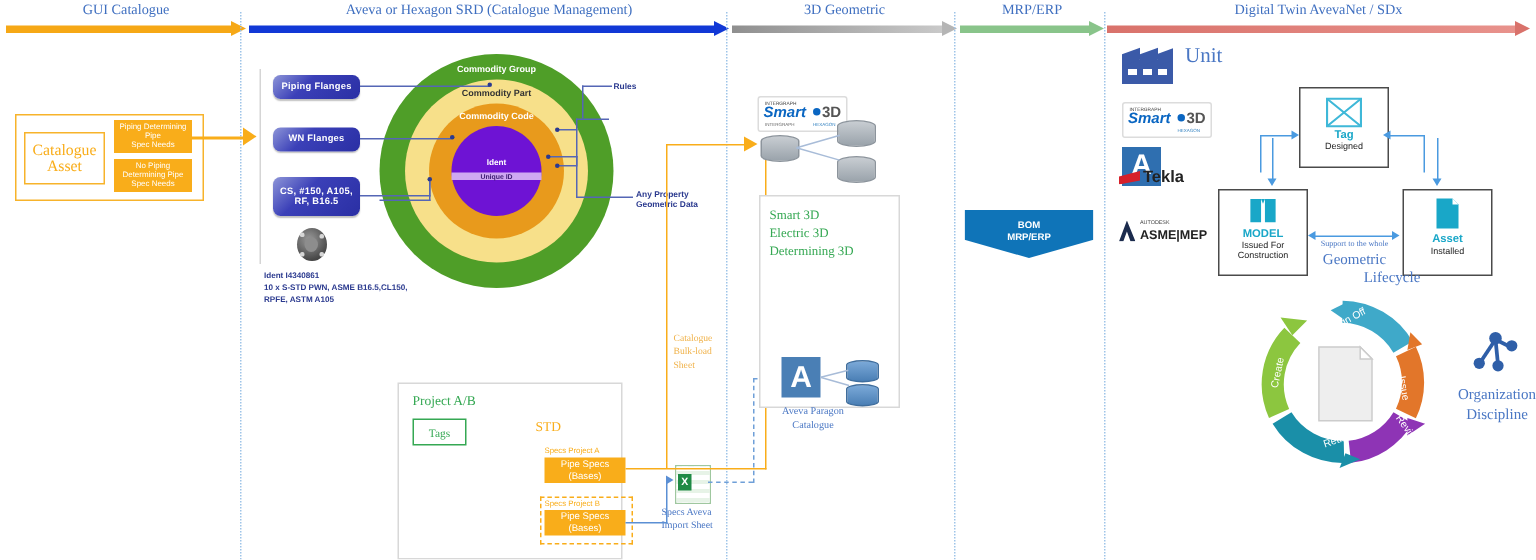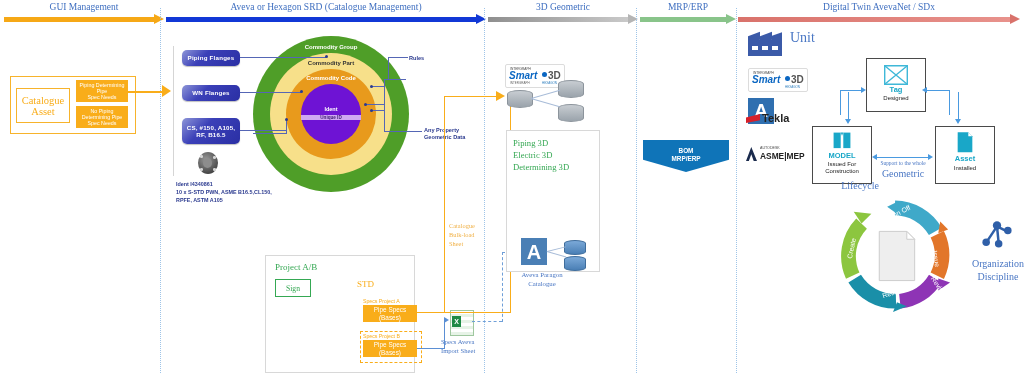--- a/index.html
+++ b/index.html
@@ -70,21 +70,21 @@
   .lc-t1{position:absolute;left:0;right:0;text-align:center;color:#19a7c8;
      font-weight:bold;font-size:7.5px;font-family:"Liberation Sans",sans-serif;}
   .lc-t2{position:absolute;left:0;right:0;text-align:center;color:#222;
      font-size:6px;line-height:6.6px;font-family:"Liberation Sans",sans-serif;}
 
   .logo-card{position:absolute;background:#fff;border:1px solid #dcdcdc;}
 </style>
 </head>
 <body>
 
-<div class="band-label" style="left:4px;width:160px;">GUI Management</div>
+<div class="band-label" style="left:4px;width:160px;">GUI Catalogue</div>
 <div class="arrow" style="left:4px;width:160px;">
   <div class="shaft" style="background:#f6a816"></div>
   <div class="head" style="border-left:10px solid #f6a816"></div>
 </div>
 
 <div class="band-label" style="left:166px;width:320px;">Aveva or Hexagon SRD (Catalogue Management)</div>
 <div class="arrow" style="left:166px;width:320px;">
   <div class="shaft" style="background:#1138d6"></div>
   <div class="head" style="border-left:10px solid #1138d6"></div>
 </div>
@@ -205,21 +205,21 @@
 <div class="tinytxt" style="left:424px;top:127px;font-size:5.6px;">Any Property</div>
 <div class="tinytxt" style="left:424px;top:134px;font-size:5.6px;">Geometric Data</div>
 
 <div class="thin" style="left:253px;top:133px;width:34px;height:1px;"></div>
 <div class="thinv" style="left:286px;top:121px;height:13px;"></div>
 
 <div class="pbox" style="left:265px;top:255px;width:148px;height:116px;"></div>
 <div class="gtxt" style="left:275px;top:262px;font-size:9px;">Project A/B</div>
 <div style="position:absolute;left:275px;top:279px;width:34px;height:16px;border:1px solid #35a853;
      display:flex;align-items:center;justify-content:center;color:#35a853;font-size:7.6px;">
-  <span>Sign</span>
+  <span>Tags</span>
 </div>
 <div style="position:absolute;left:357px;top:279px;color:#f9ad1a;font-size:9px;">STD</div>
 
 <div style="position:absolute;left:363px;top:298px;color:#f9ad1a;font-size:5.2px;font-family:'Liberation Sans',sans-serif;">Specs Project A</div>
 <div class="ofill" style="left:363px;top:305px;width:54px;height:17px;font-size:6.4px;line-height:7.6px;">
   <div>
     <div>Pipe Specs</div>
     <div>(Bases)</div>
   </div>
 </div>
@@ -272,21 +272,21 @@
   <div style="position:absolute;left:36px;top:16px;font-size:3px;color:#2f7fbf;font-family:'Liberation Sans',sans-serif;">HEXAGON</div>
 </div>
 
 <div class="cyl" style="left:507px;top:90px;width:24px;height:16px;background:linear-gradient(180deg,#c8cdd2,#9aa3ab);border:1px solid #8c949c;"></div>
 <div class="cyl" style="left:558px;top:80px;width:24px;height:16px;background:linear-gradient(180deg,#c8cdd2,#9aa3ab);border:1px solid #8c949c;"></div>
 <div class="cyl" style="left:558px;top:104px;width:24px;height:16px;background:linear-gradient(180deg,#c8cdd2,#9aa3ab);border:1px solid #8c949c;"></div>
 <div class="lnk" style="left:531px;top:98px;width:30px;transform:rotate(-16deg);"></div>
 <div class="lnk" style="left:531px;top:98px;width:30px;transform:rotate(16deg);"></div>
 
 <div class="pbox" style="left:506px;top:130px;width:92px;height:140px;"></div>
-<div class="gtxt" style="left:513px;top:138px;font-size:8.6px;">Piping 3D</div>
+<div class="gtxt" style="left:513px;top:138px;font-size:8.6px;">Smart 3D</div>
 <div class="gtxt" style="left:513px;top:150px;font-size:8.6px;">Electric 3D</div>
 <div class="gtxt" style="left:513px;top:162px;font-size:8.6px;">Determining 3D</div>
 
 <div style="position:absolute;left:521px;top:238px;width:26px;height:27px;background:#4a7fb5;display:flex;align-items:center;justify-content:center;">
   <span style="color:#fff;font-size:20px;font-weight:bold;font-family:'Liberation Sans',sans-serif;line-height:20px;">A</span>
 </div>
 <div class="cyl" style="left:564px;top:240px;width:20px;height:13px;background:linear-gradient(180deg,#7ba9d8,#4a7fb5);border:1px solid #3f6d9c;"></div>
 <div class="cyl" style="left:564px;top:256px;width:20px;height:13px;background:linear-gradient(180deg,#7ba9d8,#4a7fb5);border:1px solid #3f6d9c;"></div>
 <div class="lnk" style="left:547px;top:251px;width:19px;transform:rotate(-14deg);"></div>
 <div class="lnk" style="left:547px;top:251px;width:20px;transform:rotate(16deg);"></div>
@@ -370,21 +370,21 @@
 <div class="ahead-r" style="left:922px;top:86.5px;border-right:5px solid #4a9ae0;border-top-width:3.5px;border-bottom-width:3.5px;border-left:none;"></div>
 <div class="bl-v" style="left:958px;top:92px;height:28px;border-left-color:#4a9ae0;"></div>
 <div class="ahead-d" style="left:955px;top:119px;border-top:5px solid #4a9ae0;border-left-width:3.5px;border-right-width:3.5px;"></div>
 
 <div class="bl-h" style="left:876px;top:157px;width:54px;border-top-color:#4a9ae0;"></div>
 <div class="ahead-r" style="left:928px;top:153.5px;border-left:5px solid #4a9ae0;border-top-width:3.5px;border-bottom-width:3.5px;"></div>
 <div class="ahead-r" style="left:872px;top:153.5px;border-right:5px solid #4a9ae0;border-top-width:3.5px;border-bottom-width:3.5px;border-left:none;"></div>
 
 <div class="lbl" style="position:absolute;left:874px;top:160px;width:58px;text-align:center;font-size:5.4px;">Support to the whole</div>
 <div class="lbl" style="position:absolute;left:869px;top:168px;width:68px;text-align:center;font-size:10px;">Geometric</div>
-<div class="lbl" style="position:absolute;left:826px;top:180px;width:68px;text-align:center;font-size:10px;font-family:Liberation Serif, serif;">Lifecycle</div>
+<div class="lbl" style="position:absolute;left:894px;top:180px;width:68px;text-align:center;font-size:10px;font-family:Liberation Serif, serif;">Lifecycle</div>
 
 <div style="position:absolute;left:836px;top:196px;width:118px;height:118px;">
   <svg viewBox="0 0 120 120" style="width:118px;height:118px;">
     <g fill="none" stroke-width="15" stroke-linecap="butt">
       <path d="M60 12 A48 48 0 0 1 101 36" stroke="#3fa9c9"></path>
       <path d="M103 39 A48 48 0 0 1 103 81" stroke="#e2762a"></path>
       <path d="M101 84 A48 48 0 0 1 65 107" stroke="#8e34b5"></path>
       <path d="M61 107 A48 48 0 0 1 19 84" stroke="#1a8fa8"></path>
       <path d="M17 81 A48 48 0 0 1 26 28" stroke="#8cc63f"></path>
     </g>

